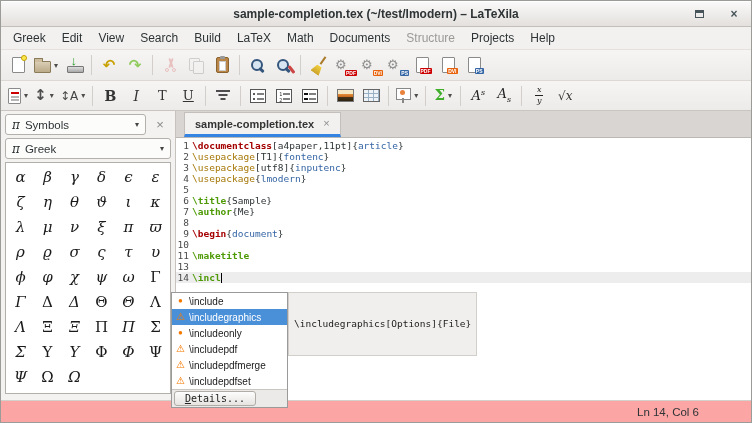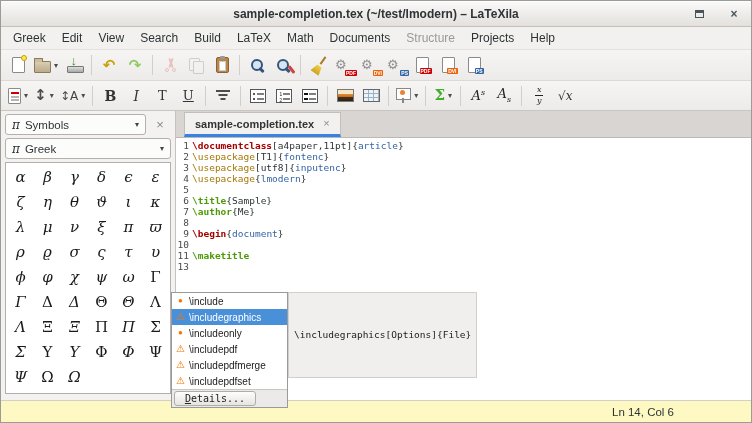--- a/index.html
+++ b/index.html
@@ -181,25 +181,25 @@
   .comp-item.sel .comp-label{color:#fff}
   .comp-ic{width:11px;text-align:center;font-size:8px;color:var(--warning,#f57900);flex:none;line-height:1}
   .comp-ic.warning{font-size:10px}
   .comp-label{font-family:Liberation Sans, sans-serif;font-size:10px;color:#1a1a1a;white-space:pre}
   .comp-footer{height:18px;background:#ebeae8;border-top:1px solid #c9c6c2;display:flex;align-items:center;padding:0 2px}
   .details-btn{height:15px;width:82px;background:linear-gradient(#fdfdfd,#e6e4e1);border:1px solid #b0aca7;
     border-radius:3px;font-family:"DejaVu Sans Mono",monospace;font-size:10px;color:#222;text-align:center}
 
   
   .tooltip{position:absolute;left:287px;top:291px;background:#f0efed;border:1px solid #d2cfca;z-index:4;
-    padding:12px 5px;font-family:"DejaVu Sans Mono",monospace;font-size:9.5px;color:#1a1a1a;line-height:12px;white-space:pre}
-
-  
-  .statusbar{position:absolute;left:0;right:0;bottom:0;height:22px;background:#fef9c3;border-top:1px solid #d3d0cc;
-    display:flex;align-items:center;justify-content:flex-end;padding-right:77px;font-size:11.5px;color:#2e3436}
+    padding:1px 5px;font-family:"DejaVu Sans Mono",monospace;font-size:9.5px;color:#1a1a1a;line-height:12px;white-space:pre}
+
+  
+  .statusbar{position:absolute;left:0;right:0;bottom:0;height:22px;background:#fca5a5;border-top:1px solid #d3d0cc;
+    display:flex;align-items:center;justify-content:flex-end;padding-right:52px;font-size:11.5px;color:#2e3436}
 </style>
 </head>
 <body>
 
 <div class="window">
 
   <div class="titlebar">
     <span class="title">sample-completion.tex (~/test/lmodern) – LaTeXila</span>
     <div class="win-controls">
       <span class="win-btn">
@@ -473,20 +473,21 @@
           <div class="code-line"><span class="lnum">3</span><span class="ltext"><span class="tok-b">\usepackage</span><span>[utf8]</span><span>{</span><span class="tok-a">inputenc</span><span>}</span></span></div>
           <div class="code-line"><span class="lnum">4</span><span class="ltext"><span class="tok-b">\usepackage</span><span>{</span><span class="tok-a">lmodern</span><span>}</span></span></div>
           <div class="code-line"><span class="lnum">5</span><span class="ltext"></span></div>
           <div class="code-line"><span class="lnum">6</span><span class="ltext"><span class="tok-g">\title</span><span>{Sample}</span></span></div>
           <div class="code-line"><span class="lnum">7</span><span class="ltext"><span class="tok-g">\author</span><span>{Me}</span></span></div>
           <div class="code-line"><span class="lnum">8</span><span class="ltext"></span></div>
           <div class="code-line"><span class="lnum">9</span><span class="ltext"><span class="tok-r">\begin</span><span>{</span><span class="tok-a">document</span><span>}</span></span></div>
           <div class="code-line"><span class="lnum">10</span><span class="ltext"></span></div>
           <div class="code-line"><span class="lnum">11</span><span class="ltext"><span class="tok-g">\maketitle</span></span></div>
           <div class="code-line"><span class="lnum">13</span><span class="ltext"></span></div>
+          <div class="code-line current"><span class="lnum">14</span><span class="ltext"><span class="tok-g">\incl</span><span class="cursor"></span></span></div>
         </div>
     </div>
 
   </div>
 
   <div class="popup">
     <div id="comp-list">
         <div class="comp-item">
           <span class="comp-ic bullet">●</span>
           <span class="comp-label">\include</span>

